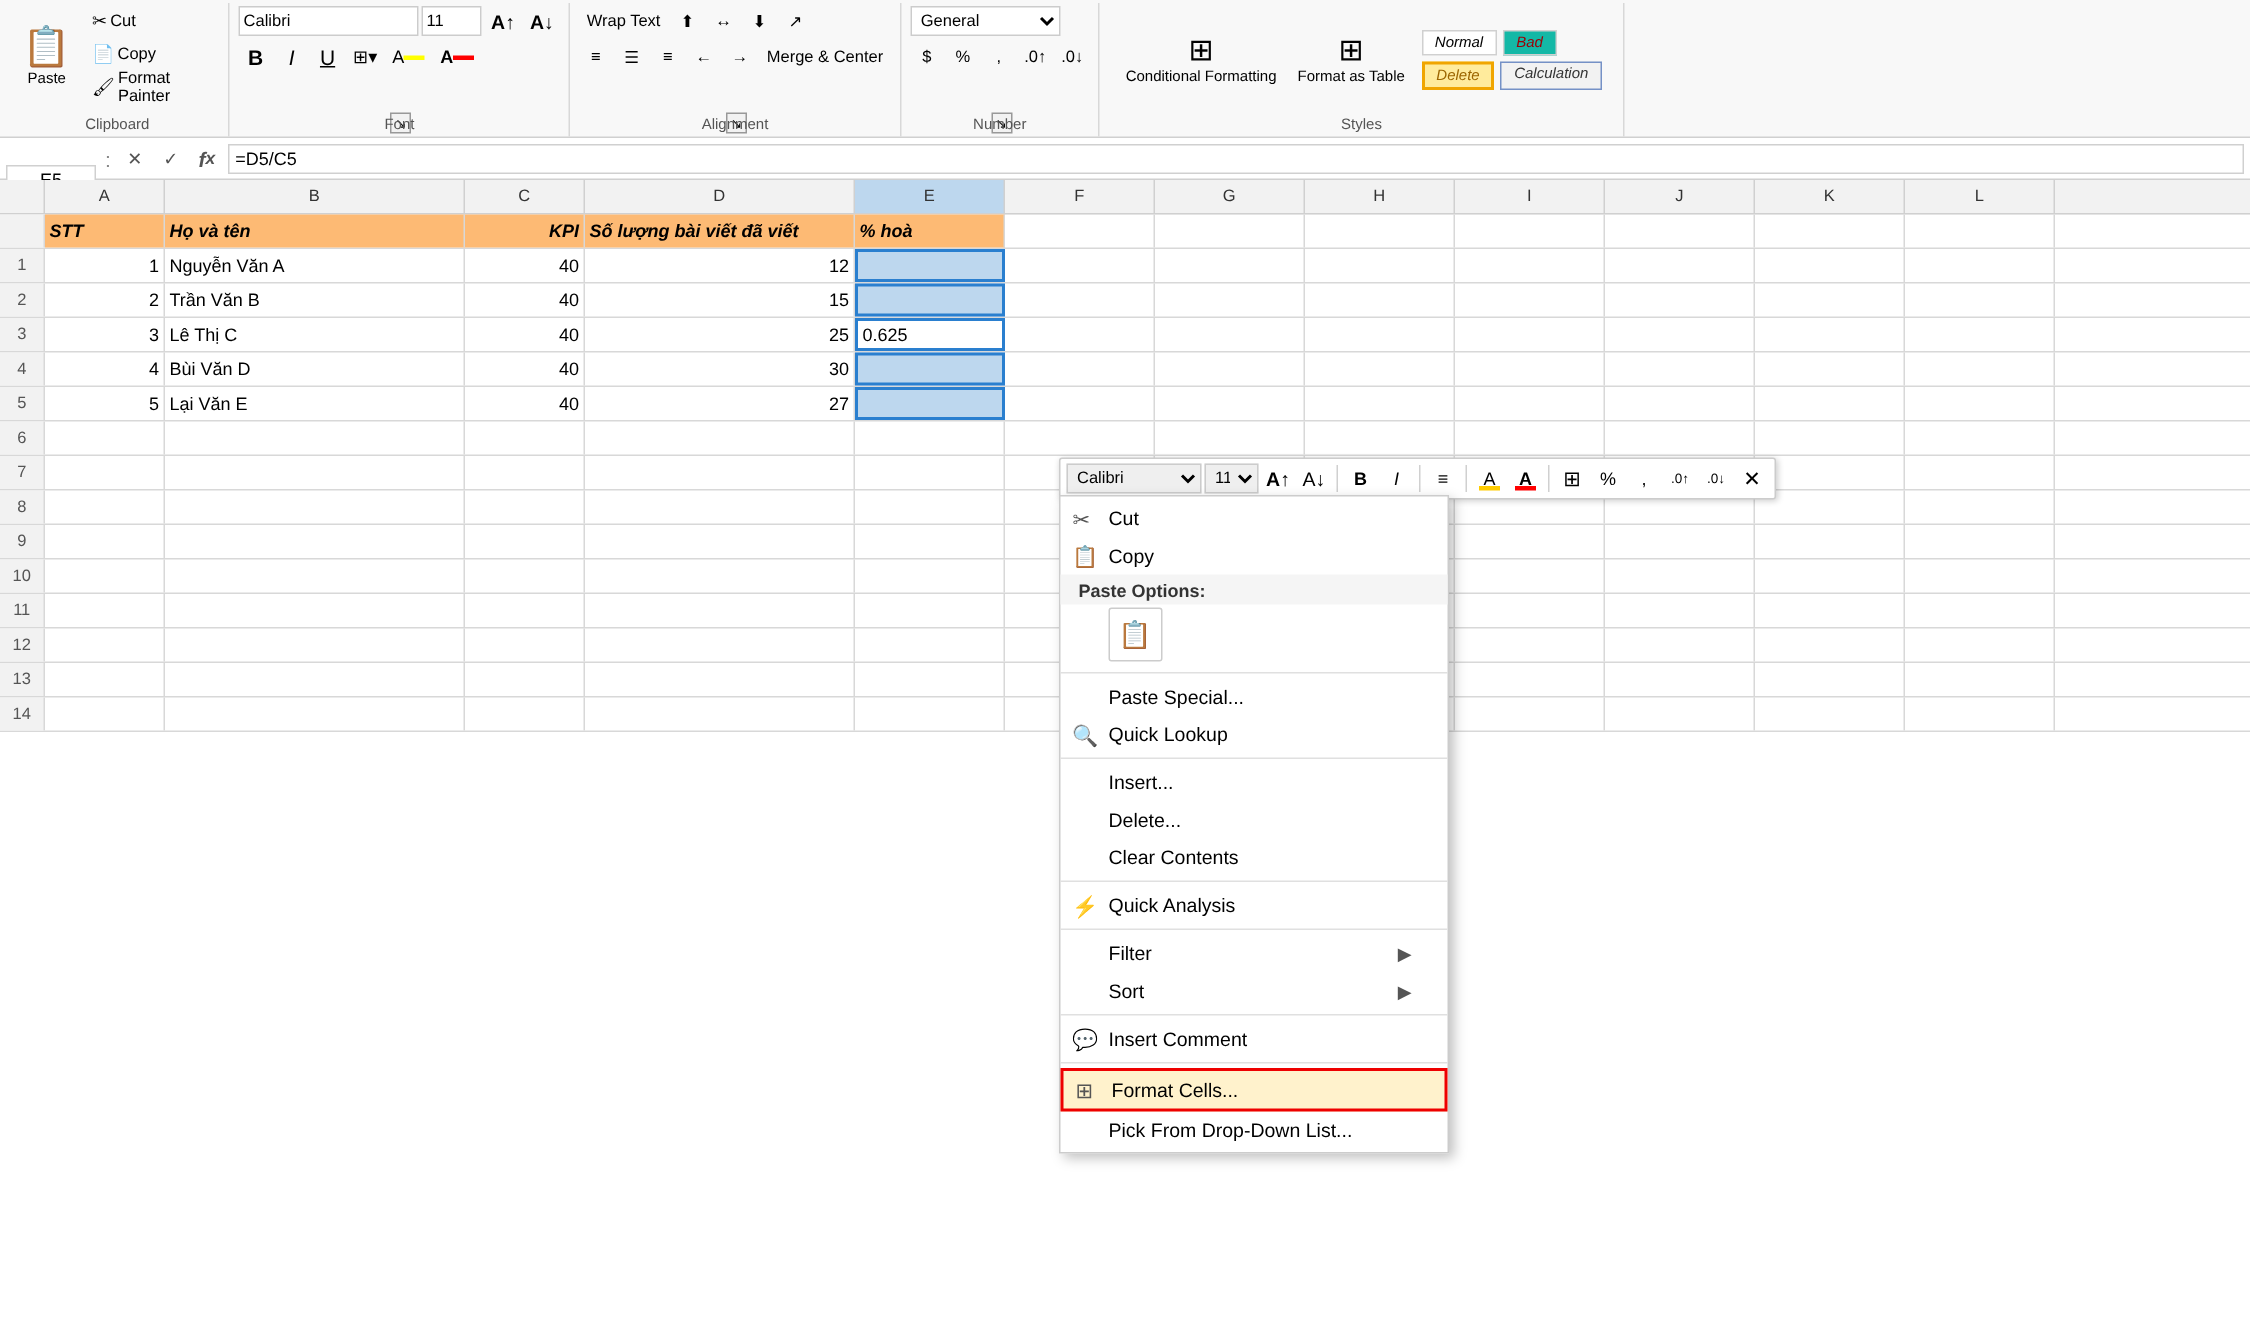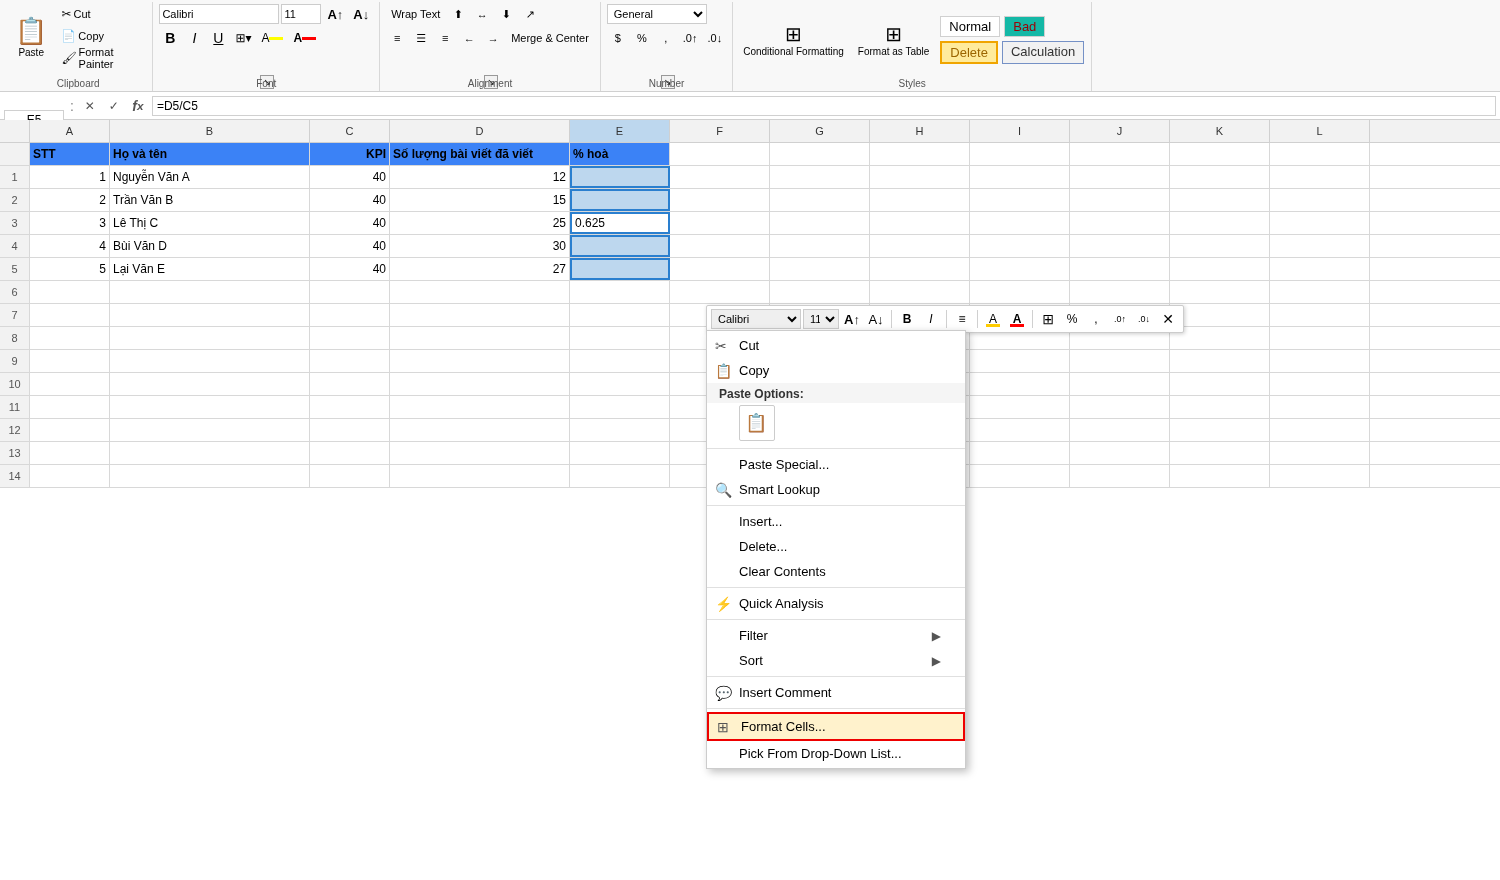--- a/index.html
+++ b/index.html
@@ -90,24 +90,25 @@
     .align-group { min-width: 180px; }
 
     
     .number-group { min-width: 110px; }
 
     
     .styles-group { min-width: 280px; }
     .style-cell {
       display: inline-block;
       padding: 2px 8px;
-      font-size: 13px;
+      font-size: 10px;
       border: 1px solid #d0d0d0;
       margin: 1px;
       cursor: pointer;
+      font-style: italic;
     }
     .style-normal { background: white; }
     .style-bad { background: #14b8a6; color: #9c0006; }
     .style-neutral { background: #ffeb9c; color: #9c6500; border: 2px solid #f0a500; }
     .style-calc { background: #f2f2f2; border: 1px solid #7591c6; color: #333; }
 
     
     .formula-bar {
       background: white;
       border-bottom: 1px solid #d0d0d0;
@@ -192,21 +193,21 @@
       border-right: 1px solid #d8d8d8;
       height: 22px;
       display: flex;
       align-items: center;
       padding: 0 3px;
       font-size: 12px;
       overflow: hidden;
       white-space: nowrap;
     }
     .cell.selected { background: #bdd7ee; border: 2px solid #2a7fcf; }
-    .cell.header-cell { background: #3b82f6; font-weight: bold; }
+    .cell.header-cell { background: #fdba74; font-weight: bold; font-style: italic; }
     .cell.right { justify-content: flex-end; }
 
     
     .mini-toolbar {
       position: absolute;
       background: white;
       border: 1px solid #ccc;
       box-shadow: 1px 1px 4px rgba(0,0,0,0.2);
       display: flex;
       align-items: center;
@@ -775,21 +776,21 @@
         <div class="paste-icon-btn" style="display:inline-flex; margin:0;">📋</div>
       </div>
 
       <div class="ctx-separator"></div>
 
       <div class="ctx-item">
         <span>Paste Special...</span>
       </div>
       <div class="ctx-item">
         <span class="ctx-icon">🔍</span>
-        <span>Smart Lookup</span>
+        <span>Quick Lookup</span>
       </div>
 
       <div class="ctx-separator"></div>
 
       <div class="ctx-item">
         <span>Insert...</span>
       </div>
       <div class="ctx-item">
         <span>Delete...</span>
       </div>

